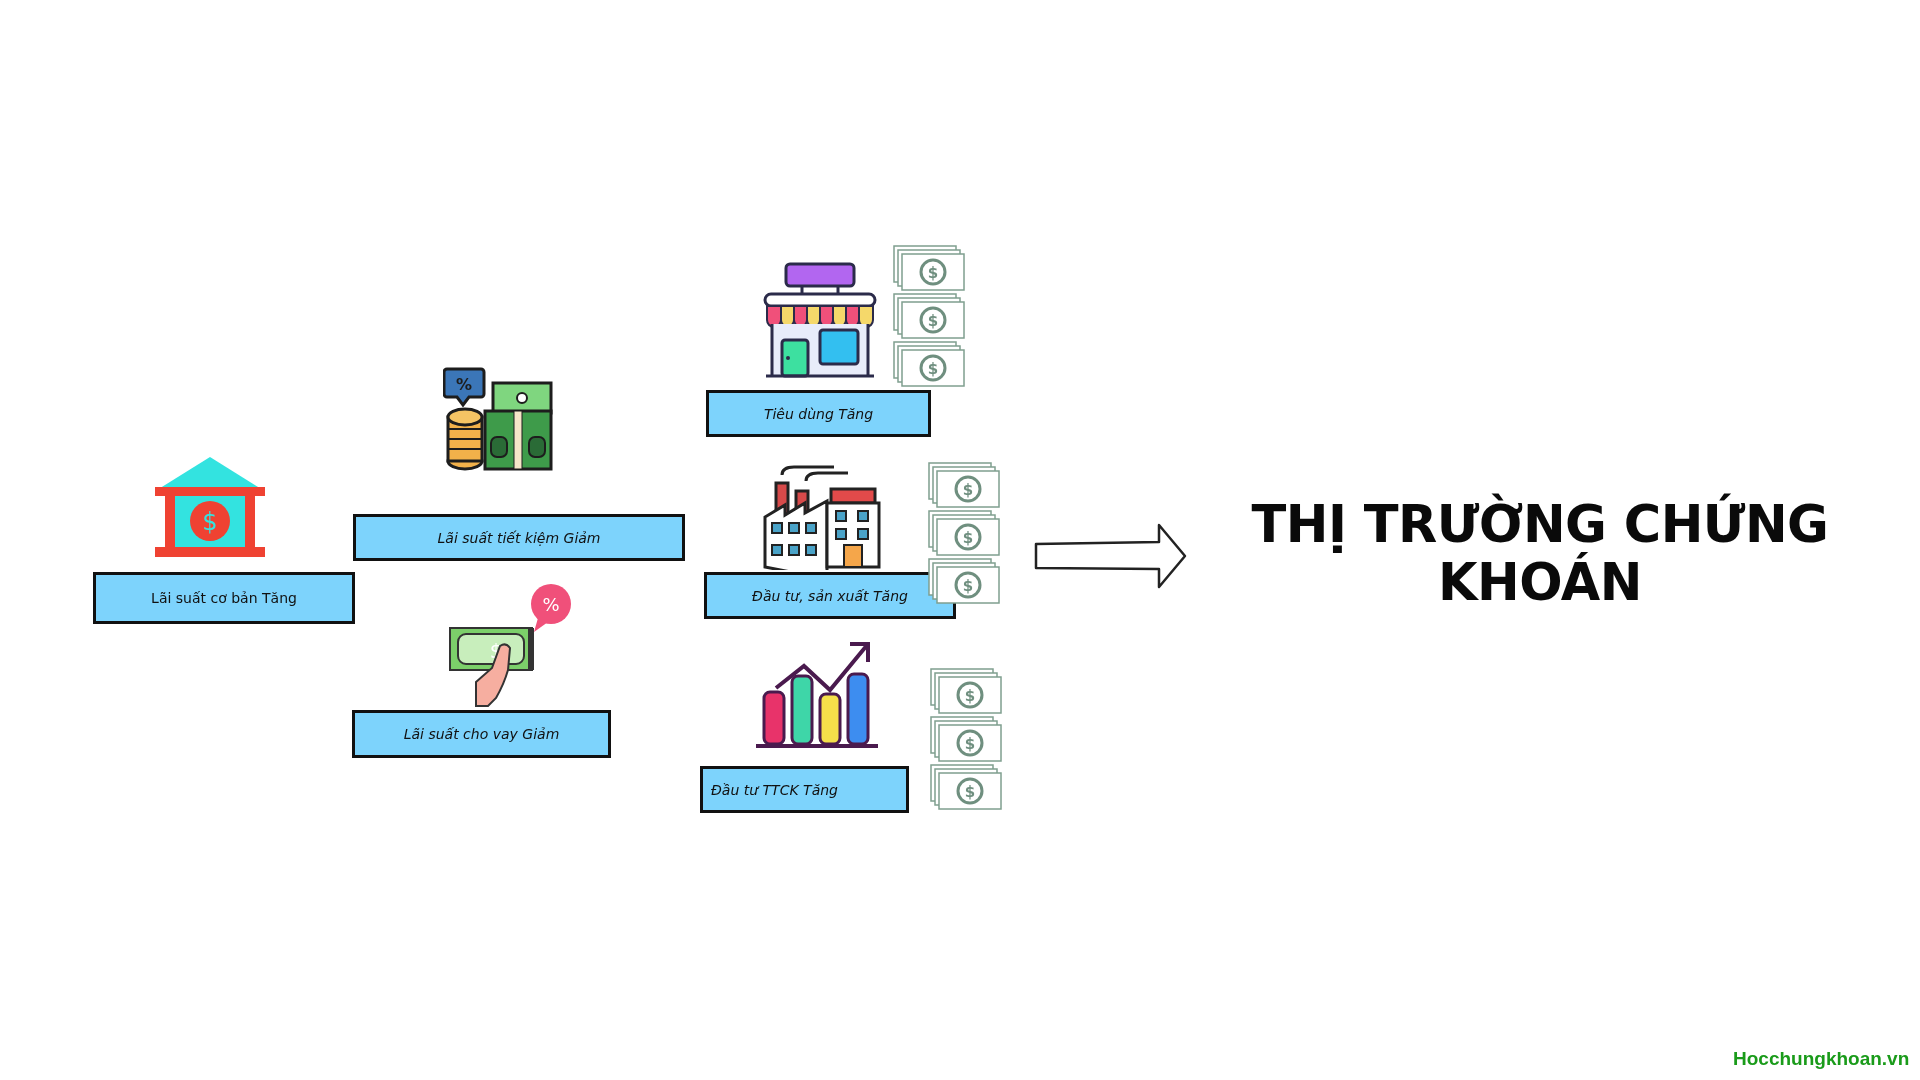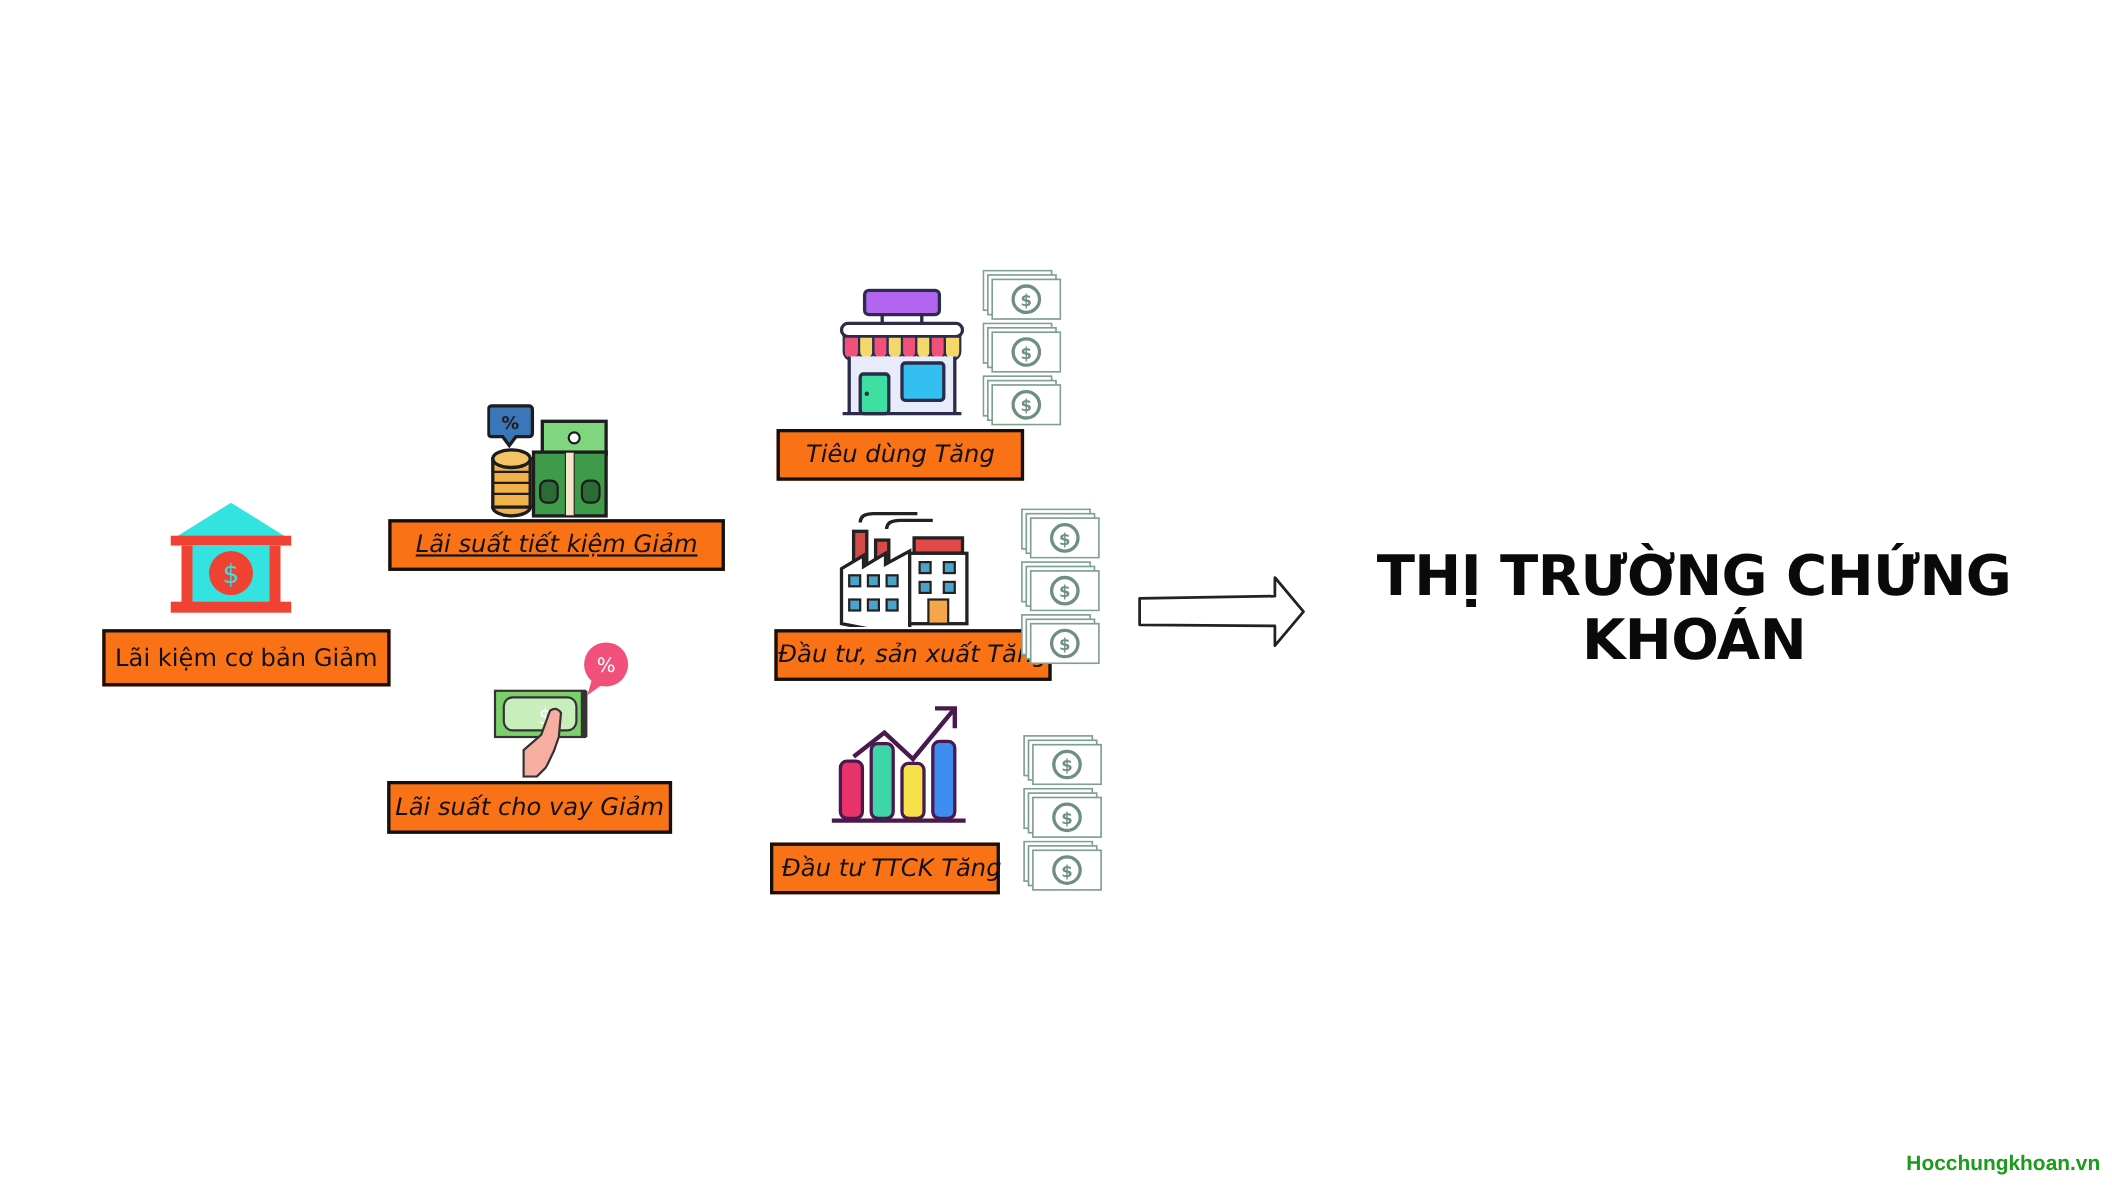--- a/index.html
+++ b/index.html
@@ -1,18 +1,18 @@
 <!DOCTYPE html>
 <html><head>
 <meta charset="utf-8">
 <style>
   html, body { margin:0; padding:0; }
   body { width:1920px; height:1080px; background:#ffffff; position:relative; overflow:hidden; font-family:"DejaVu Sans", sans-serif; }
   .abs { position:absolute; }
-  .label-box { position:absolute; box-sizing:border-box; border:3px solid #111; background:#f97316; display:flex; align-items:center; justify-content:center; font-family:"DejaVu Sans", sans-serif; font-size:22px; color:#111; white-space:nowrap; }
+  .label-box { position:absolute; box-sizing:border-box; border:3px solid #111; background:#7dd3fc; display:flex; align-items:center; justify-content:center; font-family:"DejaVu Sans", sans-serif; font-size:14px; color:#111; white-space:nowrap; }
   .italic { font-style:italic; }
   .title { position:absolute; left:1200px; top:496px; width:680px; text-align:center; font-family:"DejaVu Sans", sans-serif; font-weight:bold; font-size:51px; line-height:58px; color:#0a0a0a; letter-spacing:-0.5px; }
   .watermark { position:absolute; left:1733px; top:1048px; font-family:"Liberation Sans", sans-serif; font-weight:bold; font-size:19px; color:#1a9b1a;text-align:right; }
   svg { display:block; }
 </style>
 </head>
 <body>
 
 <div class="abs" style="left:155px;top:455px;width:110px;height:105px;">
   <svg width="110" height="105" viewBox="0 0 110 105">
@@ -20,21 +20,21 @@
     <rect x="0" y="32" width="110" height="9" fill="#ef4232"></rect>
     <rect x="14" y="41" width="82" height="52" fill="#33e3e0"></rect>
     <rect x="10" y="41" width="10" height="52" fill="#ef4232"></rect>
     <rect x="90" y="41" width="10" height="52" fill="#ef4232"></rect>
     <rect x="0" y="92" width="110" height="10" fill="#ef4232"></rect>
     <circle cx="55" cy="66" r="20" fill="#ef4232"></circle>
     <text x="55" y="75" font-family="DejaVu Sans, sans-serif" font-size="24" fill="#33e3e0" text-anchor="middle">$</text>
   </svg>
 </div>
 <div class="label-box" style="left:93px;top:572px;width:262px;height:52px;">
-  <span>Lãi kiệm cơ bản Giảm</span>
+  <span>Lãi suất cơ bản Tăng</span>
 </div>
 
 <div class="abs" style="left:443px;top:365px;width:112px;height:108px;">
   <svg width="112" height="108" viewBox="0 0 112 108">
     <path d="M4,4 h34 a3,3 0 0 1 3,3 v22 a3,3 0 0 1 -3,3 h-12 l-6,8 l-6,-8 h-10 a3,3 0 0 1 -3,-3 v-22 a3,3 0 0 1 3,-3z" fill="#3b76b8" stroke="#1d1d1d" stroke-width="3"></path>
     <text x="21" y="25" font-family="DejaVu Sans, sans-serif" font-size="16" font-weight="bold" fill="#1d1d1d" text-anchor="middle">%</text>
     <rect x="50" y="18" width="58" height="30" fill="#7fd67f" stroke="#1d1d1d" stroke-width="3"></rect>
     <circle cx="79" cy="33" r="5" fill="#fff" stroke="#1d1d1d" stroke-width="2"></circle>
     <rect x="42" y="46" width="66" height="58" fill="#3e9b4a" stroke="#1d1d1d" stroke-width="3"></rect>
     <rect x="71" y="46" width="8" height="58" fill="#f5e6c8" stroke="#1d1d1d" stroke-width="1"></rect>
@@ -43,21 +43,21 @@
     <g stroke="#1d1d1d" stroke-width="3">
       <ellipse cx="22" cy="96" rx="17" ry="8" fill="#f2b14a"></ellipse>
       <rect x="5" y="52" width="34" height="44" fill="#f2b14a"></rect>
       <ellipse cx="22" cy="52" rx="17" ry="8" fill="#f5c464"></ellipse>
       <line x1="5" y1="64" x2="39" y2="64" stroke-width="2"></line>
       <line x1="5" y1="74" x2="39" y2="74" stroke-width="2"></line>
       <line x1="5" y1="84" x2="39" y2="84" stroke-width="2"></line>
     </g>
   </svg>
 </div>
-<div class="label-box italic" style="left:353px;top:472px;width:306px;height:47px;text-decoration:underline;">
+<div class="label-box italic" style="left:353px;top:514px;width:332px;height:47px;">
   <span>Lãi suất tiết kiệm Giảm</span>
 </div>
 
 <div class="abs" style="left:448px;top:582px;width:130px;height:125px;">
   <svg width="130" height="125" viewBox="0 0 130 125">
     <circle cx="103" cy="22" r="20" fill="#f0507a"></circle>
     <polygon points="90,36 86,50 100,40" fill="#f0507a"></polygon>
     <text x="103" y="29" font-family="DejaVu Sans, sans-serif" font-size="18" fill="#fff" text-anchor="middle">%</text>
     <rect x="2" y="46" width="82" height="42" fill="#7ccf6a" stroke="#333" stroke-width="2"></rect>
     <rect x="80" y="46" width="6" height="42" fill="#333"></rect>

